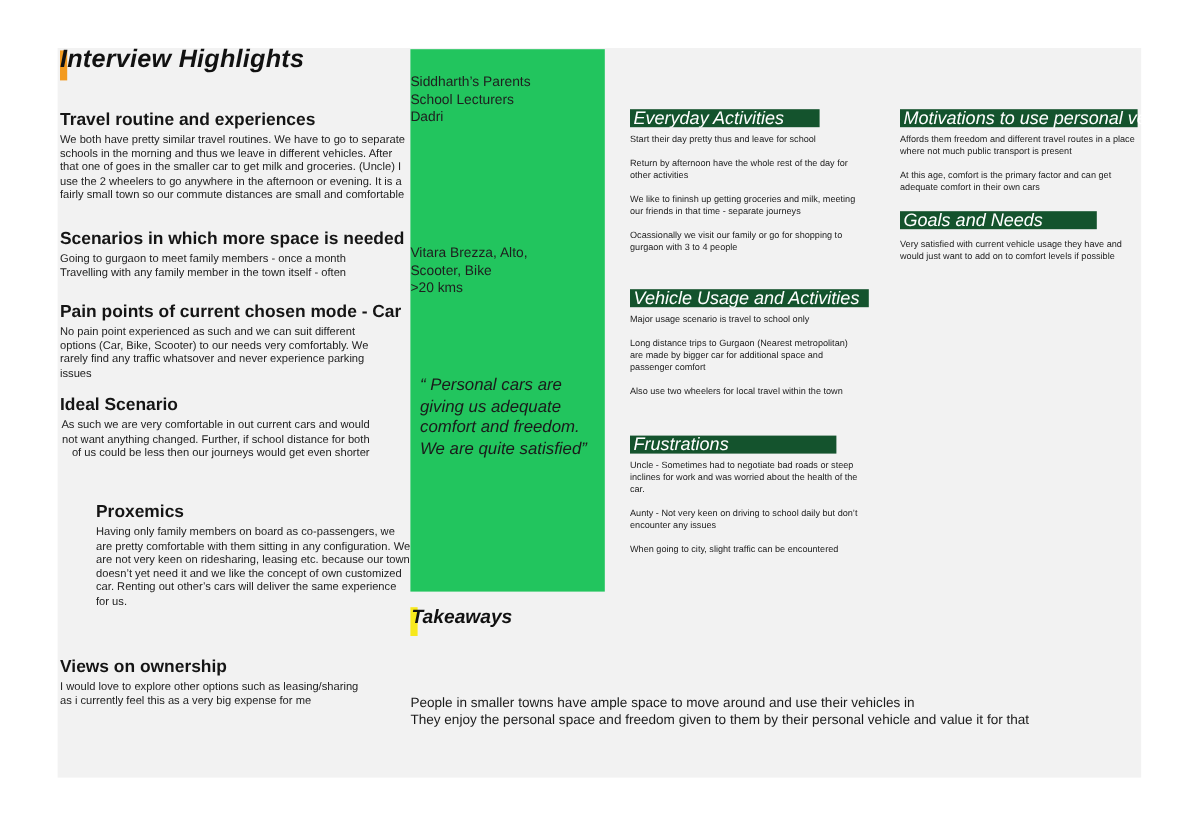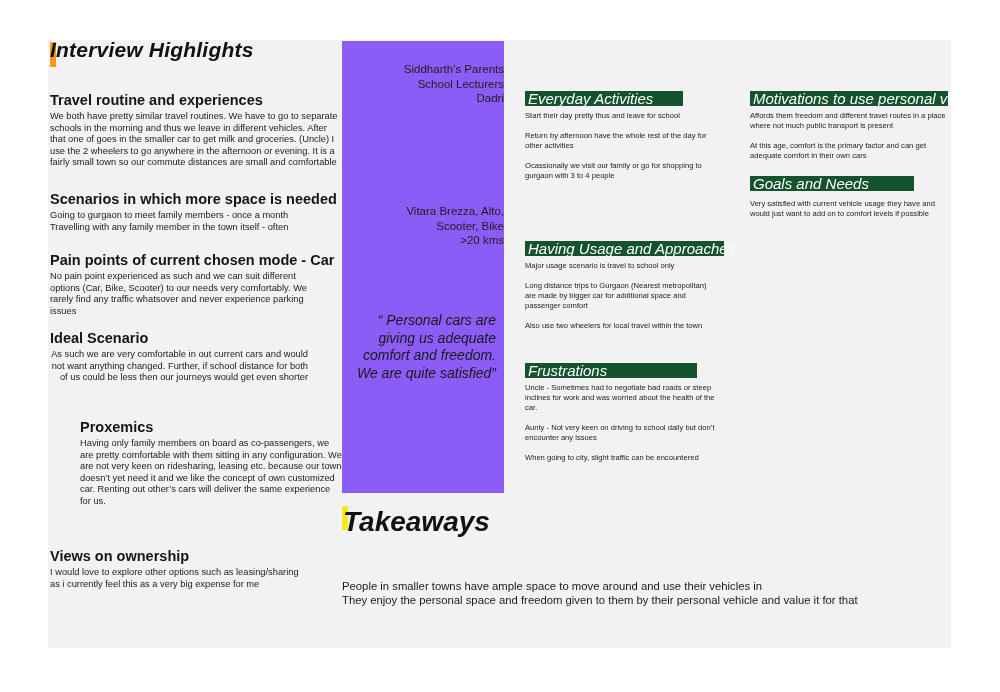--- a/index.html
+++ b/index.html
@@ -25,21 +25,21 @@
   .sec { position: absolute; left: 0; width: 290px; }
   .sec h3 {
     margin: 0; font-size: 14.5px; font-weight: bold; color: #151515; line-height: 17px;
   }
   .sec p {
     margin: 2px 0 0 0; font-size: 9.3px; line-height: 11.6px; color: #222;
   }
 
   .mid-col {
     position: absolute; left: 342px; top: 41px; width: 162px; height: 452px;
-    background: #8b5cf6; text-align: right;
+    background: #22c55e; text-align: left;
   }
   .mid-block { position: absolute; left: 0; width: 162px; font-size: 11.5px; line-height: 14.5px; color: #1e1e1e; }
   .mid-block div { white-space: nowrap; }
   .quote {
     position: absolute; left: 8px; width: 146px; top: 271px;
     font-size: 14px; line-height: 17.5px; font-style: italic; color: #1a1a1a;
   }
 
   .card { position: absolute; }
   .card .hdr {
@@ -47,21 +47,21 @@
     padding: 1px 3px; box-sizing: border-box; white-space: nowrap;
   }
   .card .item {
     font-size: 7.6px; line-height: 10px; color: #222; margin-top: 5px;
   }
   .card .item:first-of-type { margin-top: 4px; }
   .card .item + .item { margin-top: 10px; }
 
   .takeaways-title {
     position: absolute; left: 343px; top: 506px; margin: 0;
-    font-size: 28px; font-weight: bold; font-style: italic; color: #111;
+    font-size: 16px; font-weight: bold; font-style: italic; color: #111;
   }
   .takeaways-body {
     position: absolute; left: 342px; top: 548px; width: 600px;
     font-size: 11.3px; line-height: 14px; color: #1a1a1a; margin-top: 31px;
   }
   .takeaways-body div { white-space: nowrap; }
 </style>
 </head>
 <body>
 
@@ -108,25 +108,26 @@
     <div>Scooter, Bike</div>
     <div>&gt;20 kms</div>
   </div>
   <div class="quote">“ Personal cars are giving us adequate comfort and freedom. We are quite satisfied”</div>
 </div>
 
 <div class="card" style="left:525px; top:91px; width:190px;">
   <div class="hdr" style="width:158px;">Everyday Activities</div>
   <div class="item">Start their day pretty thus and leave for school</div>
   <div class="item">Return by afternoon have the whole rest of the day for other activities</div>
+  <div class="item">We like to fininsh up getting groceries and milk, meeting our friends in that time - separate journeys</div>
   <div class="item">Ocassionally we visit our family or go for shopping to gurgaon with 3 to 4 people</div>
 </div>
 
 <div class="card" style="left:525px; top:241px; width:190px;">
-  <div class="hdr" style="width:199px;">Having Usage and Approaches</div>
+  <div class="hdr" style="width:199px;">Vehicle Usage and Activities</div>
   <div class="item">Major usage scenario is travel to school only</div>
   <div class="item">Long distance trips to Gurgaon (Nearest metropolitan) are made by bigger car for additional space and passenger comfort</div>
   <div class="item">Also use two wheelers for local travel within the town</div>
 </div>
 
 <div class="card" style="left:525px; top:363px; width:196px;">
   <div class="hdr" style="width:172px;">Frustrations</div>
   <div class="item">Uncle - Sometimes had to negotiate bad roads or steep inclines for work and was worried about the health of the car.</div>
   <div class="item">Aunty - Not very keen on driving to school daily but don’t encounter any issues</div>
   <div class="item">When going to city, slight traffic can be encountered</div>

